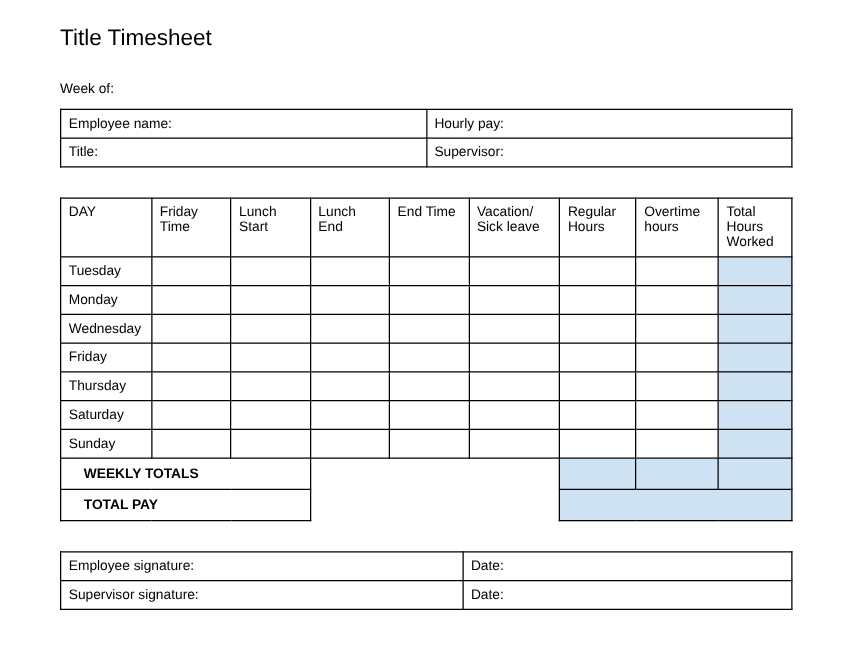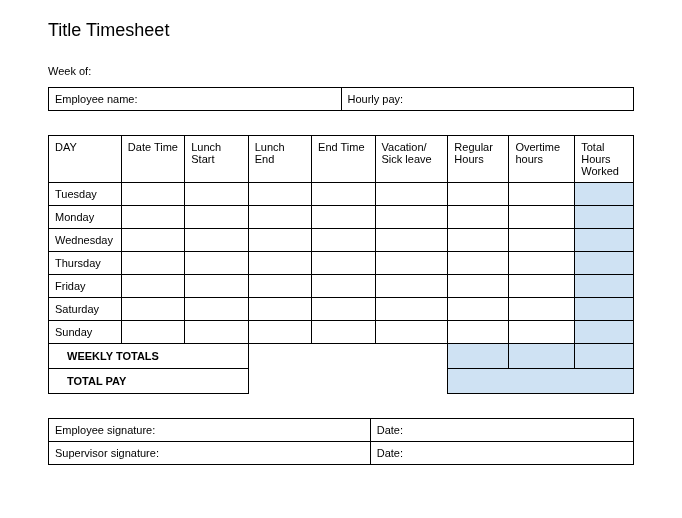--- a/index.html
+++ b/index.html
@@ -67,39 +67,43 @@
 <h1>Title Timesheet</h1>
 
 <div class="week-of">Week of:</div>
 
 <table class="info-table">
   <tbody>
       <tr>
     <td>Employee name:</td>
     <td>Hourly pay:</td>
   </tr>
+  <tr>
+    <td>Title:</td>
+    <td>Supervisor:</td>
+  </tr>
 </tbody>
   </table>
 
 <table class="ts-table">
   <colgroup>
     <col class="col-day">
       <col class="col-val">
       <col class="col-val">
       <col class="col-val">
       <col class="col-val">
     <col class="col-vac">
       <col class="col-reg">
       <col class="col-ot">
       <col class="col-tot">
   </colgroup>
   <thead>
     <tr>
       <th>DAY</th>
-      <th>Date Time</th>
+      <th>Friday Time</th>
       <th>Lunch Start</th>
       <th>Lunch End</th>
       <th>End Time</th>
       <th>Vacation/ Sick leave</th>
       <th>Regular Hours</th>
       <th>Overtime hours</th>
       <th>Total Hours Worked</th>
     </tr>
   </thead>
   <tbody>
@@ -130,32 +134,32 @@
       <td></td>
         <td></td>
         <td></td>
         <td></td>
         <td></td>
         <td></td>
         <td></td>
       <td class="shade"></td>
     </tr>
     <tr>
+      <td>Friday</td>
+      <td></td>
+        <td></td>
+        <td></td>
+        <td></td>
+        <td></td>
+        <td></td>
+        <td></td>
+      <td class="shade"></td>
+    </tr>
+    <tr>
       <td>Thursday</td>
-      <td></td>
-        <td></td>
-        <td></td>
-        <td></td>
-        <td></td>
-        <td></td>
-        <td></td>
-      <td class="shade"></td>
-    </tr>
-    <tr>
-      <td>Friday</td>
       <td></td>
         <td></td>
         <td></td>
         <td></td>
         <td></td>
         <td></td>
         <td></td>
       <td class="shade"></td>
     </tr>
     <tr>

